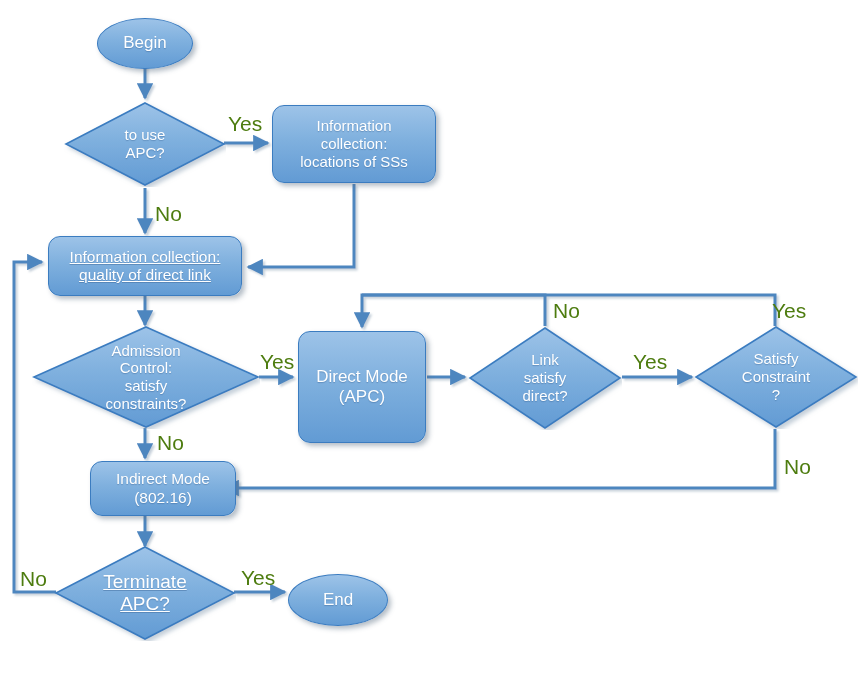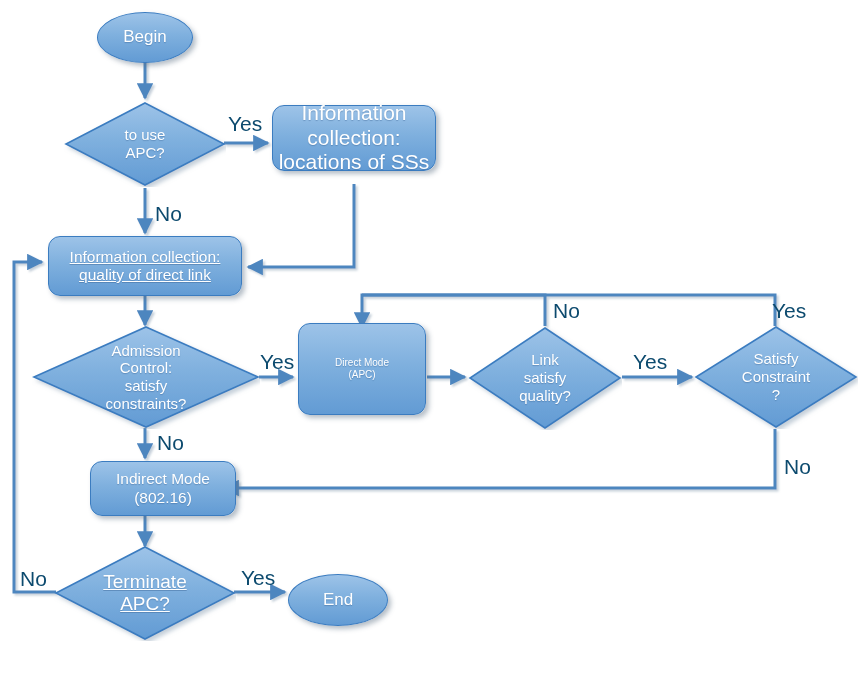--- a/index.html
+++ b/index.html
@@ -71,21 +71,21 @@
     left: 0;
     top: 0;
     width: 100%;
     height: 100%;
     z-index: 1;
   }
 
   
   .elabel {
     position: absolute;
-    color: #0c4a6e;
+    color: #4d7c0f;
     font-size: 21px;
     line-height: 1;
     white-space: nowrap;
     z-index: 5;
   }
 
   sup {
     font-size: 0.66em;
     vertical-align: super;
     line-height: 0;
@@ -133,21 +133,21 @@
       <path d="M775,429 L775,488 L224,488" marker-end="url(#arrow)"></path>
 
       <path d="M145,516 L145,546" marker-end="url(#arrow)"></path>
 
       <path d="M234,592 L285,592" marker-end="url(#arrow)"></path>
 
       <path d="M56,592 L14,592 L14,262 L42,262" marker-end="url(#arrow)"></path>
     </g>
   </svg>
 
-  <div class="node ellipse" style="left:97px; top:12px; width:96px; height:51px; font-size:17px;">
+  <div class="node ellipse" style="left:97px; top:18px; width:96px; height:51px; font-size:17px;">
     <div class="lbl">Begin</div>
   </div>
 
   <div class="node diamond" style="left:64px; top:101px; width:162px; height:86px; font-size:15px;">
     <svg class="dshape" viewBox="0 0 162 86" preserveAspectRatio="none" xmlns="http://www.w3.org/2000/svg">
       <defs>
         <linearGradient id="g1" x1="0" y1="0" x2="0" y2="1">
           <stop offset="0%" stop-color="#9dc3e8"></stop>
             <stop offset="45%" stop-color="#7fb0de"></stop>
             <stop offset="100%" stop-color="#629bd4"></stop>
@@ -157,21 +157,21 @@
         </filter>
       </defs>
       <polygon points="81,2 160,43 81,84 2,43" fill="url(#g1)" stroke="#3b7cc0" stroke-width="1.6" filter="url(#dsh)"></polygon>
     </svg>
     <div class="lbl">
       <div>to use</div>
       <div>APC?</div>
     </div>
   </div>
 
-  <div class="node box" style="left:272px; top:105px; width:164px; height:66px; font-size:21px;">
+  <div class="node box" style="left:272px; top:105px; width:164px; height:78px; font-size:15px;">
     <div class="lbl">
       <div>Information</div>
       <div>collection:</div>
       <div>locations of SSs</div>
     </div>
   </div>
 
   <div class="node box" style="left:48px; top:236px; width:194px; height:60px; font-size:15.5px;text-decoration:underline;">
     <div class="lbl">
       <div>Information collection:</div>
@@ -191,42 +191,42 @@
       <polygon points="114,2 226,52 114,102 2,52" fill="url(#g2)" stroke="#3b7cc0" stroke-width="1.6" filter="url(#dsh)"></polygon>
     </svg>
     <div class="lbl">
       <div>Admission</div>
       <div>Control:</div>
       <div>satisfy</div>
       <div>constraints?</div>
     </div>
   </div>
 
-  <div class="node box" style="left:298px; top:323px; width:128px; height:92px; font-size:10px;">
+  <div class="node box" style="left:298px; top:331px; width:128px; height:112px; font-size:17px;">
     <div class="lbl">
       <div>Direct Mode</div>
       <div>(APC)</div>
     </div>
   </div>
 
   <div class="node diamond" style="left:468px; top:326px; width:154px; height:104px; font-size:15px;">
     <svg class="dshape" viewBox="0 0 154 104" preserveAspectRatio="none" xmlns="http://www.w3.org/2000/svg">
       <defs>
         <linearGradient id="g3" x1="0" y1="0" x2="0" y2="1">
           <stop offset="0%" stop-color="#9dc3e8"></stop>
             <stop offset="45%" stop-color="#7fb0de"></stop>
             <stop offset="100%" stop-color="#629bd4"></stop>
         </linearGradient>
       </defs>
       <polygon points="77,2 152,52 77,102 2,52" fill="url(#g3)" stroke="#3b7cc0" stroke-width="1.6" filter="url(#dsh)"></polygon>
     </svg>
     <div class="lbl">
       <div>Link</div>
       <div>satisfy</div>
-      <div>quality?</div>
+      <div>direct?</div>
     </div>
   </div>
 
   <div class="node diamond" style="left:694px; top:325px; width:164px; height:104px; font-size:15px;">
     <svg class="dshape" viewBox="0 0 164 104" preserveAspectRatio="none" xmlns="http://www.w3.org/2000/svg">
       <defs>
         <linearGradient id="g4" x1="0" y1="0" x2="0" y2="1">
           <stop offset="0%" stop-color="#9dc3e8"></stop>
             <stop offset="45%" stop-color="#7fb0de"></stop>
             <stop offset="100%" stop-color="#629bd4"></stop>

